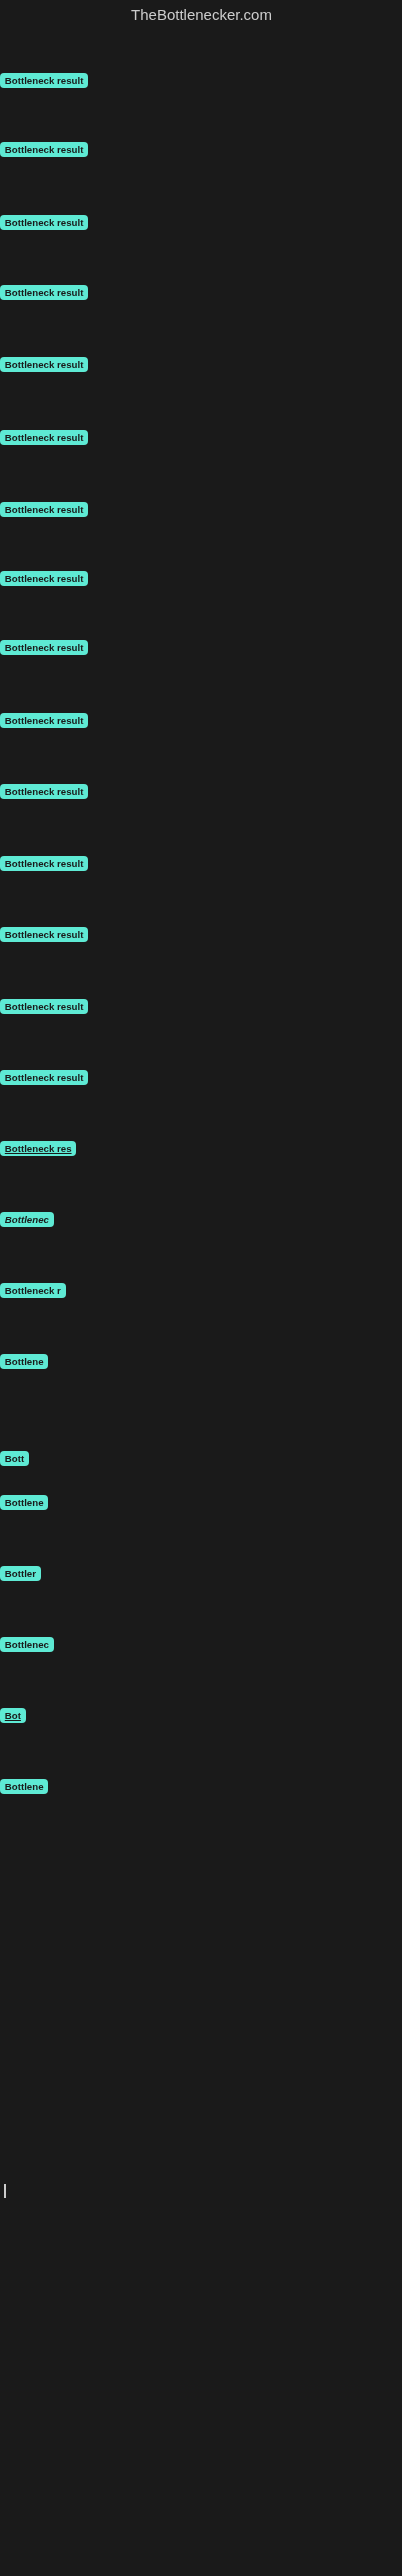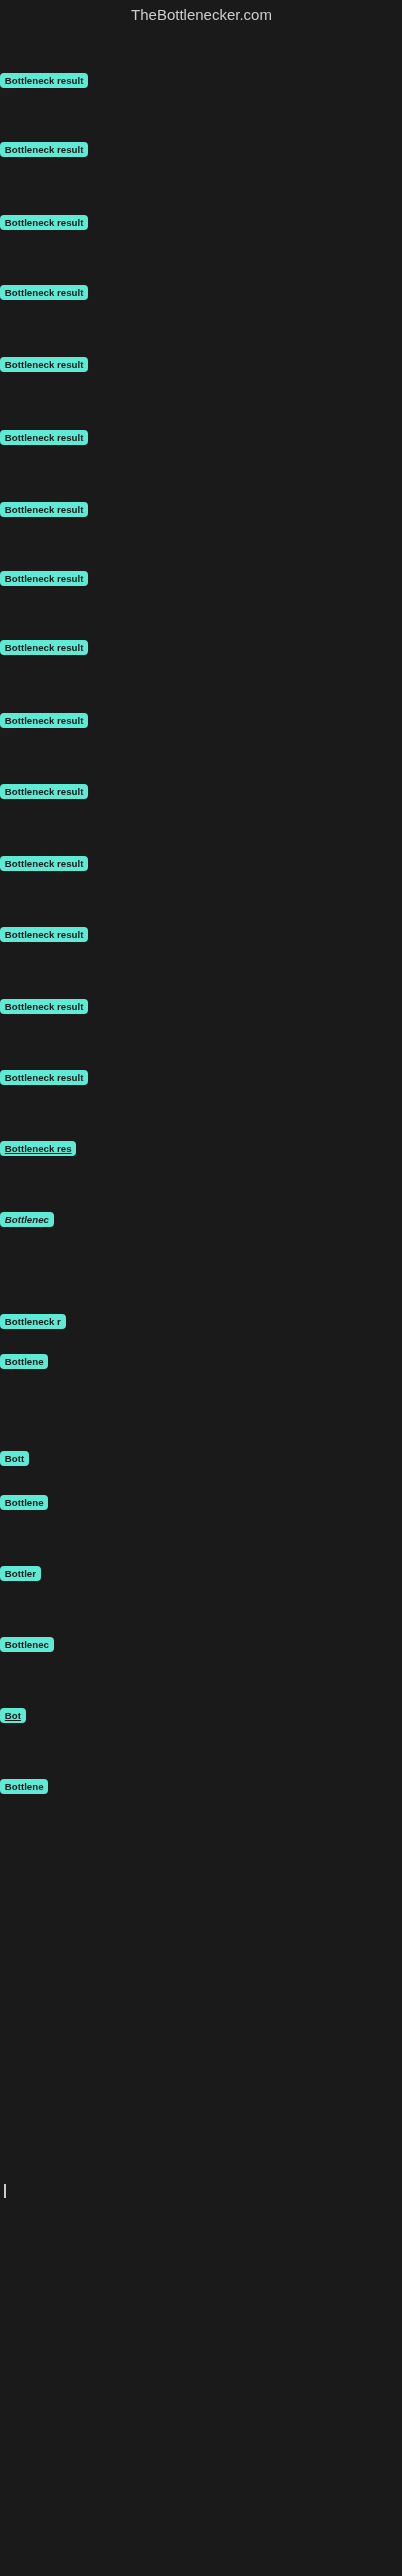--- a/index.html
+++ b/index.html
@@ -67,21 +67,21 @@
     <div class="bottleneck-item" style="top: 544px;"><span class="bottleneck-badge" style="max-width: 101px; overflow: hidden;">Bottleneck result</span></div>
     <div class="bottleneck-item" style="top: 613px;"><span class="bottleneck-badge" style="max-width: 98px; overflow: hidden;">Bottleneck result</span></div>
     <div class="bottleneck-item" style="top: 686px;"><span class="bottleneck-badge" style="max-width: 97px; overflow: hidden;">Bottleneck result</span></div>
     <div class="bottleneck-item" style="top: 757px;"><span class="bottleneck-badge" style="max-width: 96px; overflow: hidden;">Bottleneck result</span></div>
     <div class="bottleneck-item" style="top: 829px;"><span class="bottleneck-badge" style="max-width: 94px; overflow: hidden;">Bottleneck result</span></div>
     <div class="bottleneck-item" style="top: 900px;"><span class="bottleneck-badge" style="max-width: 93px; overflow: hidden;">Bottleneck result</span></div>
     <div class="bottleneck-item" style="top: 972px;"><span class="bottleneck-badge" style="max-width: 91px; overflow: hidden;">Bottleneck result</span></div>
     <div class="bottleneck-item" style="top: 1043px;"><span class="bottleneck-badge" style="max-width: 89px; overflow: hidden;">Bottleneck result</span></div>
     <div class="bottleneck-item" style="top: 1114px;"><span class="bottleneck-badge" style="max-width: 79px; overflow: hidden; text-decoration: underline;">Bottleneck res</span></div>
     <div class="bottleneck-item" style="top: 1185px;"><span class="bottleneck-badge" style="max-width: 58px; overflow: hidden; font-style: italic;">Bottlenec</span></div>
-    <div class="bottleneck-item" style="top: 1256px;"><span class="bottleneck-badge" style="max-width: 66px; overflow: hidden; margin-top: 31px;">Bottleneck r</span></div>
+    <div class="bottleneck-item" style="top: 1256px;"><span class="bottleneck-badge" style="max-width: 66px; overflow: hidden;">Bottleneck r</span></div>
     <div class="bottleneck-item" style="top: 1327px;"><span class="bottleneck-badge" style="max-width: 52px; overflow: hidden;">Bottlene</span></div>
     <div class="bottleneck-item" style="top: 1397px;"><span class="bottleneck-badge" style="max-width: 32px; overflow: hidden; margin-top: 27px;">Bott</span></div>
     <div class="bottleneck-item" style="top: 1468px;"><span class="bottleneck-badge" style="max-width: 52px; overflow: hidden;">Bottlene</span></div>
     <div class="bottleneck-item" style="top: 1539px;"><span class="bottleneck-badge" style="max-width: 44px; overflow: hidden;">Bottler</span></div>
     <div class="bottleneck-item" style="top: 1610px;"><span class="bottleneck-badge" style="max-width: 63px; overflow: hidden;">Bottlenec</span></div>
     <div class="bottleneck-item" style="top: 1681px;"><span class="bottleneck-badge" style="max-width: 26px; overflow: hidden; text-decoration: underline;">Bot</span></div>
     <div class="bottleneck-item" style="top: 1752px;"><span class="bottleneck-badge" style="max-width: 52px; overflow: hidden;">Bottlene</span></div>
     <div class="cursor-line" style="top: 2157px; left: 4px;"></div>
   </div>
 

